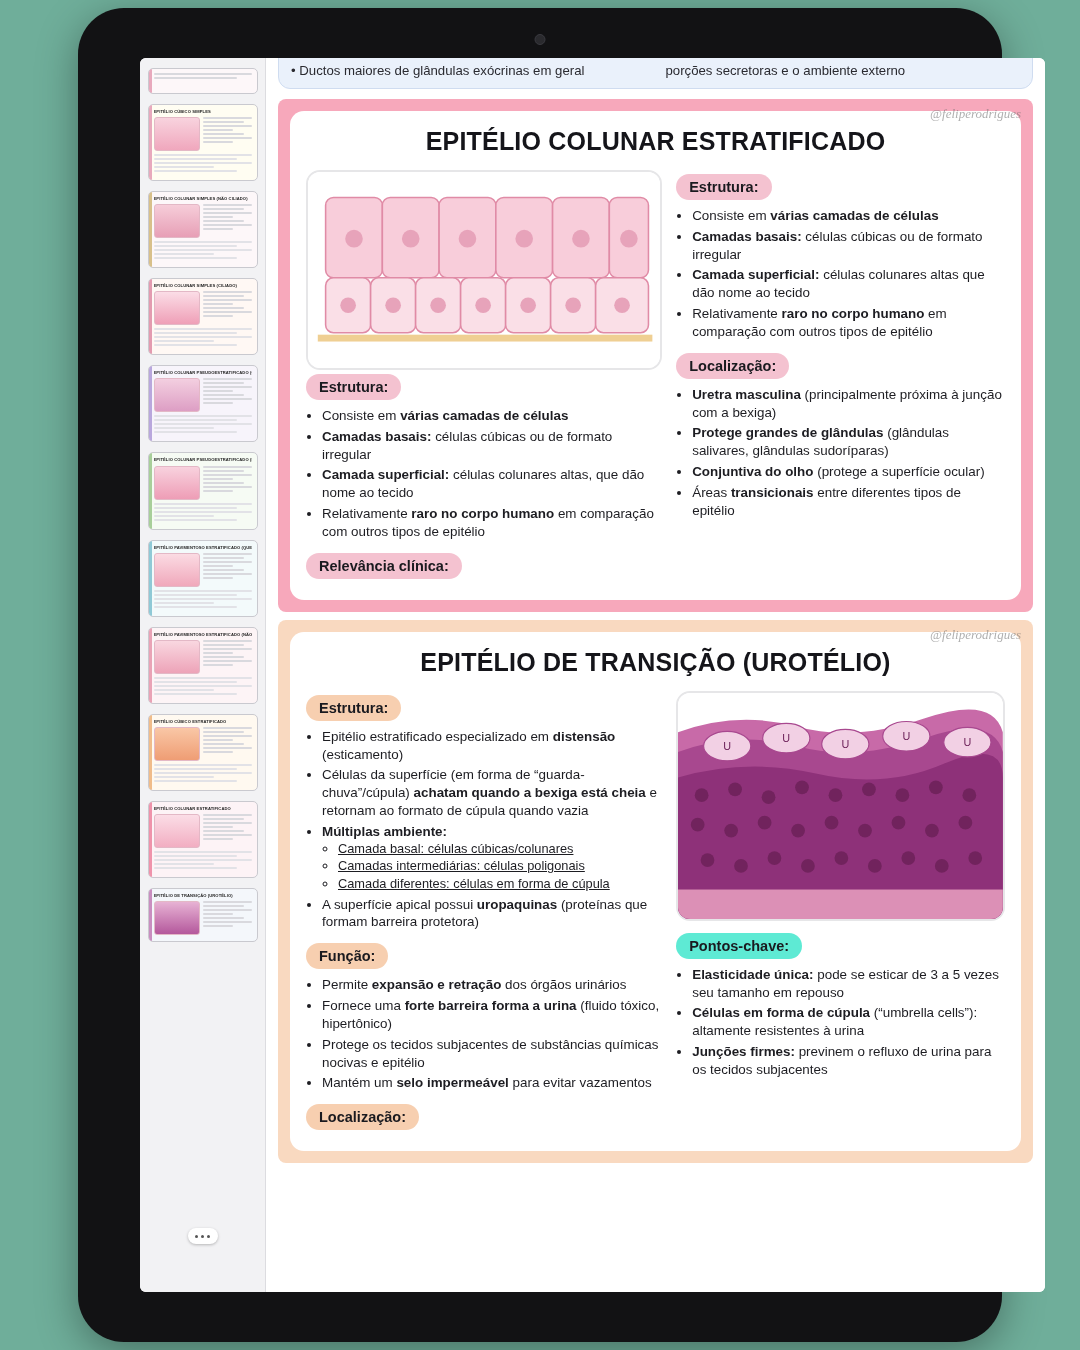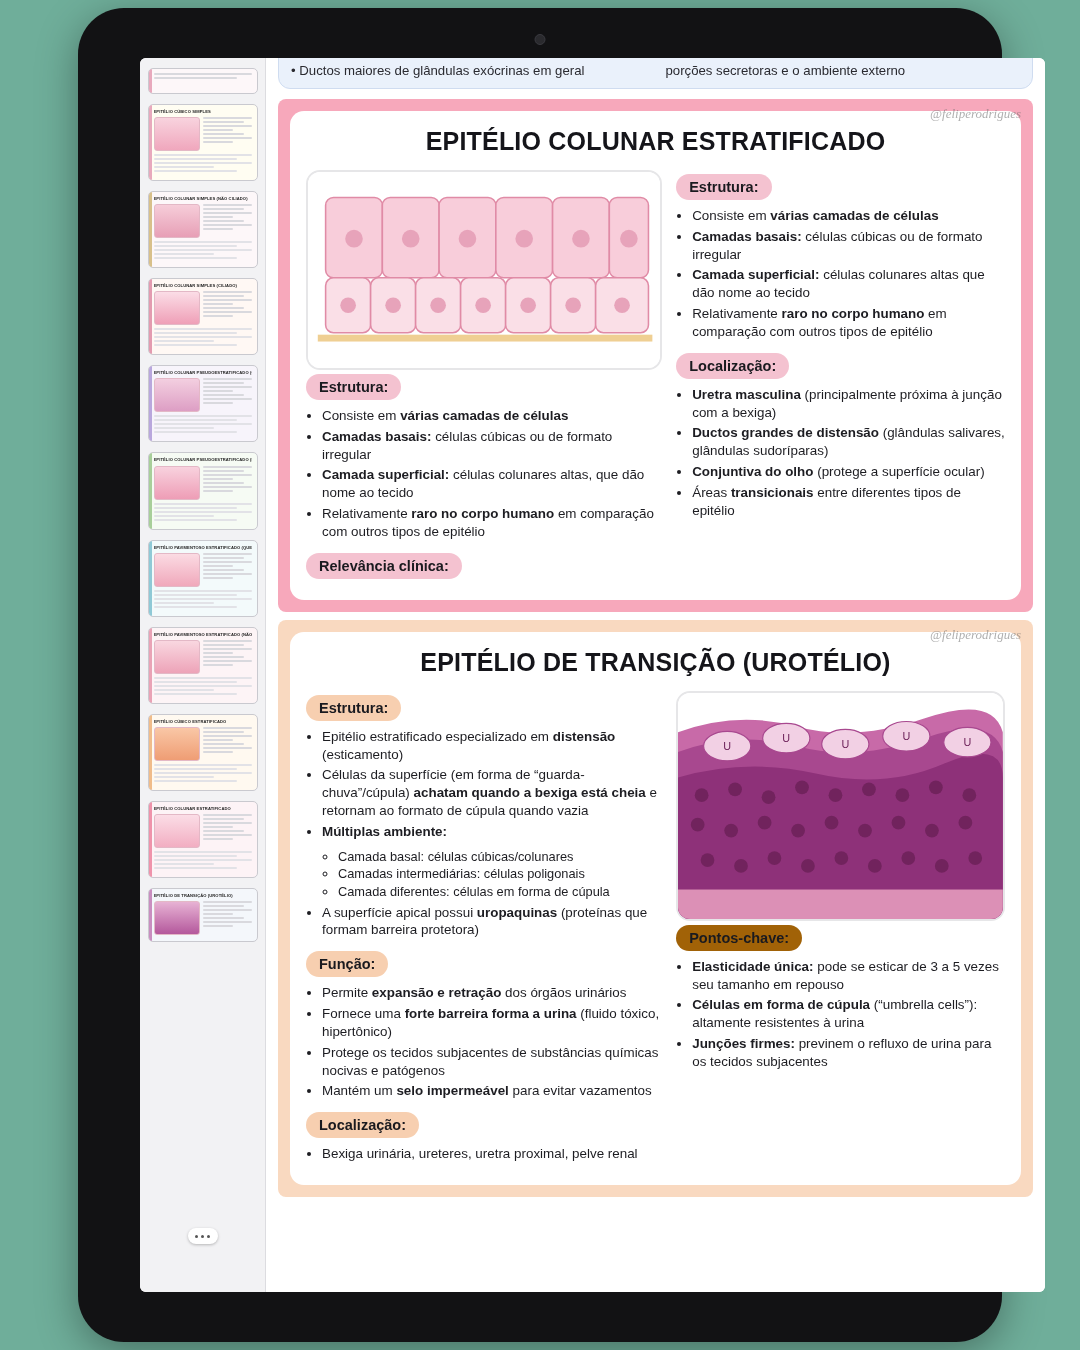--- a/index.html
+++ b/index.html
@@ -153,21 +153,21 @@
     color: #1a1a1f;
     margin: 4px 0 7px 0;
   }
   ul.bul { margin: 0 0 8px 0; padding-left: 16px; }
   ul.bul > li {
     font-size: 13.4px;
     line-height: 1.33;
     color: #1d1d22;
     margin-bottom: 3px;
   }
-  ul.sub { margin: 8px 0 2px 0; padding-left: 16px; list-style: circle; }
+  ul.sub { margin: 0 0 2px 0; padding-left: 16px; list-style: circle; text-decoration: underline; }
   ul.sub > li { font-size: 12.8px; line-height: 1.3; margin-bottom: 1px; }
   b { font-weight: 700; text-align: center; }
   
   .illus {
     border: 2px solid #e6e6e8;
     border-radius: 14px;
     background: #fff;
     overflow: hidden;
   }
   
@@ -540,21 +540,21 @@
               <ul class="bul">
                 <li>Consiste em <b>várias camadas de células</b></li>
                 <li><b>Camadas basais:</b> células cúbicas ou de formato irregular</li>
                 <li><b>Camada superficial:</b> células colunares altas que dão nome ao tecido</li>
                 <li>Relativamente <b>raro no corpo humano</b> em comparação com outros tipos de epitélio</li>
               </ul>
 
               <div class="pill" style="background:#f4c2d0;">Localização:</div>
               <ul class="bul">
                 <li><b>Uretra masculina</b> (principalmente próxima à junção com a bexiga)</li>
-                <li><b>Ductos grandes de distensão</b> (glândulas salivares, glândulas sudoríparas)</li>
+                <li><b>Protege grandes de glândulas</b> (glândulas salivares, glândulas sudoríparas)</li>
                 <li><b>Conjuntiva do olho</b> (protege a superfície ocular)</li>
                 <li>Áreas <b>transicionais</b> entre diferentes tipos de epitélio</li>
               </ul>
             </div>
           </div>
 
           <div class="pill" style="background:#f4c2d0;">Relevância clínica:</div>
         </div>
       </div>
 
@@ -576,28 +576,25 @@
                     <li>Camada diferentes: células em forma de cúpula</li>
                   </ul>
                 </li>
                 <li>A superfície apical possui <b>uropaquinas</b> (proteínas que formam barreira protetora)</li>
               </ul>
 
               <div class="pill" style="background:#f7cfb0;">Função:</div>
               <ul class="bul">
                 <li>Permite <b>expansão e retração</b> dos órgãos urinários</li>
                 <li>Fornece uma <b>forte barreira forma a urina</b> (fluido tóxico, hipertônico)</li>
-                <li>Protege os tecidos subjacentes de substâncias químicas nocivas e patógenos</li>
+                <li>Protege os tecidos subjacentes de substâncias químicas nocivas e epitélio</li>
                 <li>Mantém um <b>selo impermeável</b> para evitar vazamentos</li>
               </ul>
 
               <div class="pill" style="background:#f7cfb0;">Localização:</div>
-              <ul class="bul">
-                <li>Bexiga urinária, ureteres, uretra proximal, pelve renal</li>
-              </ul>
             </div>
 
             <div class="col-right">
               <div class="illus" style="height:230px;">
                 <svg viewBox="0 0 330 230" width="100%" height="100%" preserveAspectRatio="none">
                   <rect width="330" height="230" fill="#ffffff"></rect>
                   <path d="M0 40 Q60 18 120 34 T250 26 T330 40 L330 230 L0 230 Z" fill="#c86aa8"></path>
                   <path d="M0 60 Q60 38 120 54 T250 46 T330 60 L330 230 L0 230 Z" fill="#a8488f"></path>
                   <path d="M0 86 Q70 66 140 82 T270 72 T330 86 L330 230 L0 230 Z" fill="#8e3179"></path>
                   <g fill="#f2d0e4" stroke="#a8488f" stroke-width="1.2">
@@ -640,21 +637,21 @@
                       <circle cx="166" cy="168" r="7"></circle>
                       <circle cx="200" cy="176" r="7"></circle>
                     <circle cx="234" cy="168" r="7"></circle>
                       <circle cx="268" cy="176" r="7"></circle>
                       <circle cx="302" cy="168" r="7"></circle>
                   </g>
                   <rect x="0" y="200" width="330" height="30" fill="#f0a9c6" opacity=".8"></rect>
                 </svg>
               </div>
 
-              <div class="pill" style="background:#a16207; margin-top:4px;">Pontos-chave:</div>
+              <div class="pill" style="background:#5eead4; margin-top:12px;">Pontos-chave:</div>
               <ul class="bul">
                 <li><b>Elasticidade única:</b> pode se esticar de 3 a 5 vezes seu tamanho em repouso</li>
                 <li><b>Células em forma de cúpula</b> (“umbrella cells”): altamente resistentes à urina</li>
                 <li><b>Junções firmes:</b> previnem o refluxo de urina para os tecidos subjacentes</li>
               </ul>
             </div>
           </div>
         </div>
       </div>
 

